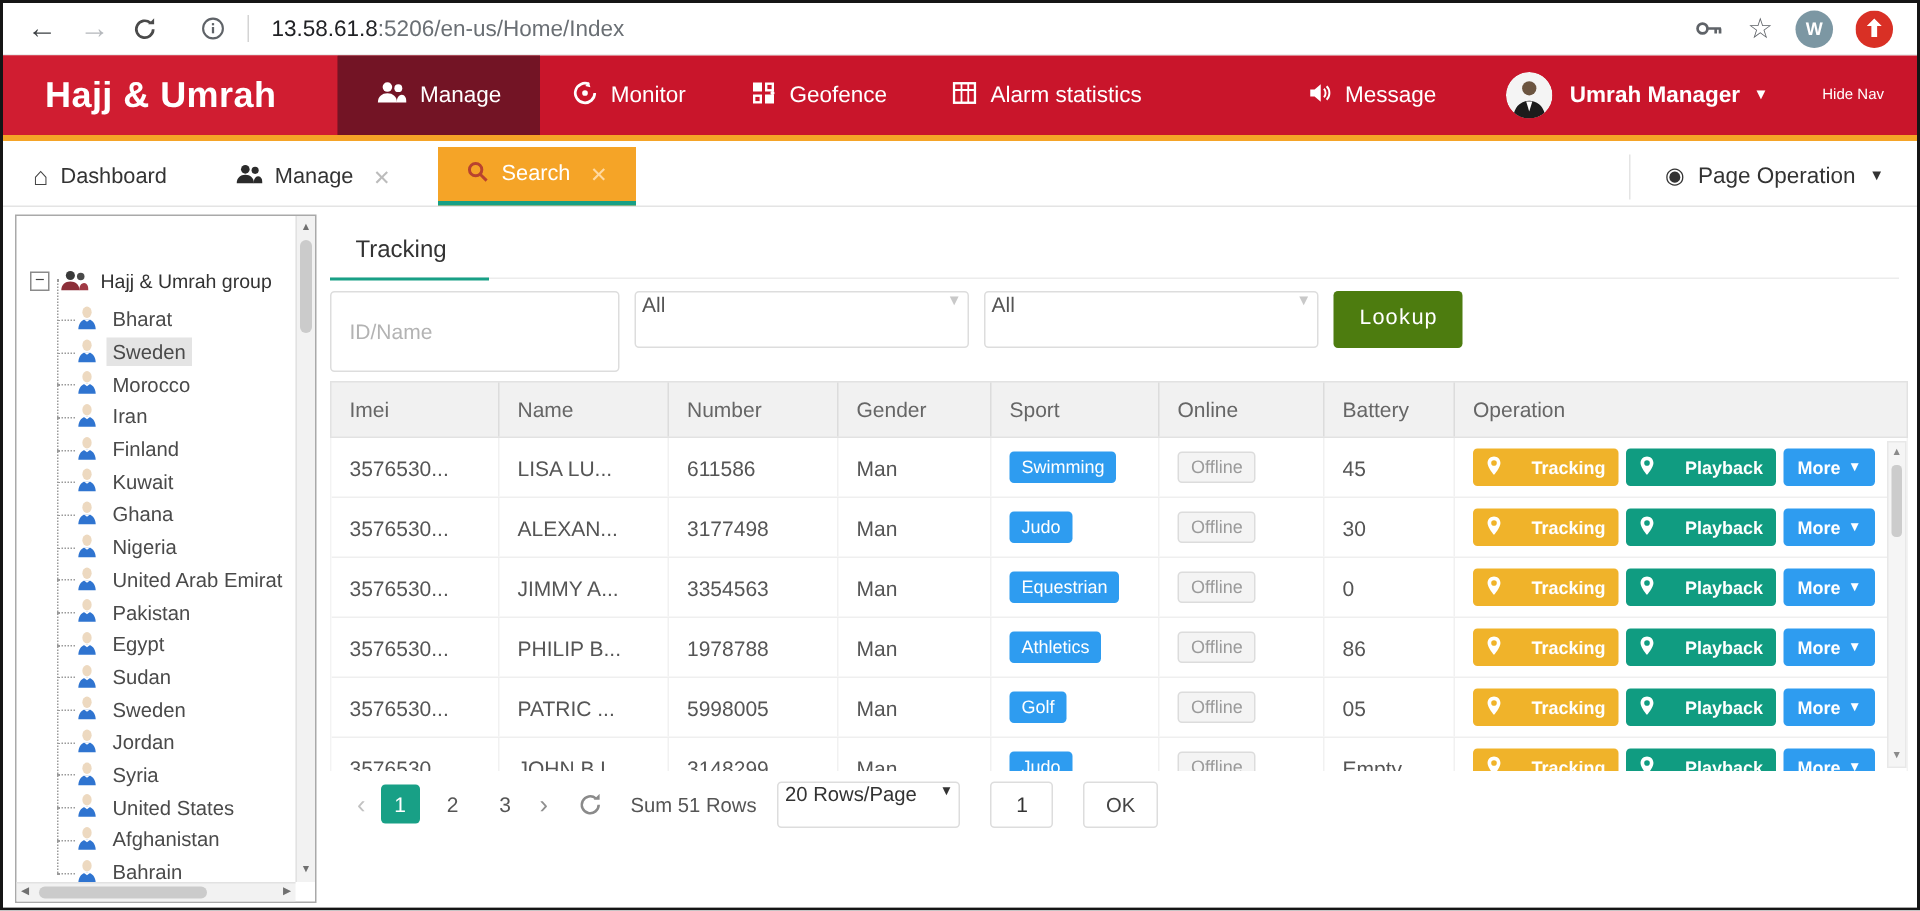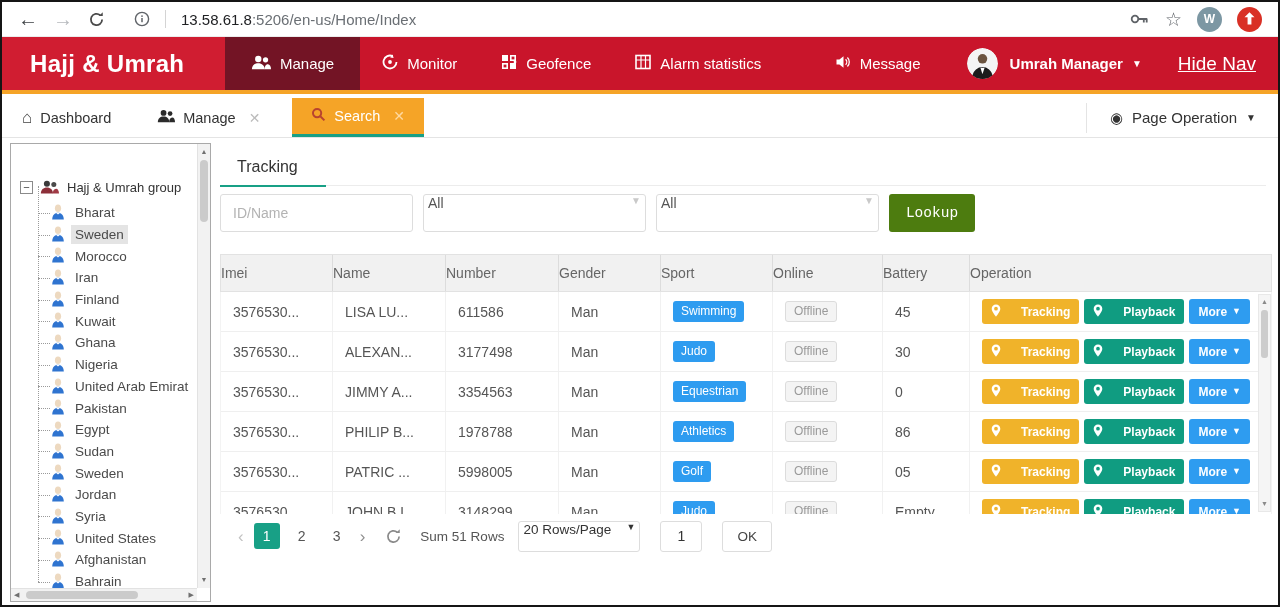--- a/index.html
+++ b/index.html
@@ -25,21 +25,21 @@
           display:flex;align-items:stretch;box-sizing:border-box;}
   .brand{width:223px;background:#d01d31;color:#fff;font-size:24px;font-weight:bold;display:flex;align-items:center;
          padding-left:28px;box-sizing:border-box;letter-spacing:.3px;}
   .nav-item{display:flex;align-items:center;gap:9px;padding:0 22px;color:#fff;font-size:15px;cursor:pointer;white-space:nowrap;}
   .nav-item.active{background:#731425;padding:0 26px;}
   .nav-right{margin-left:auto;display:flex;align-items:center;padding-right:22px;color:#fff;}
   .msg{display:flex;align-items:center;gap:9px;font-size:15px;margin-right:46px;cursor:pointer;}
   .avatar{width:31px;height:31px;border-radius:50%;overflow:hidden;margin-right:12px;cursor:pointer;flex:none;}
   .user{display:flex;align-items:center;gap:9px;font-size:15px;font-weight:bold;margin-right:36px;cursor:pointer;}
   .caret{font-size:10px;line-height:1;}
-  .hidenav{font-size:19px;cursor:pointer;text-decoration:underline;}
+  .hidenav{font-size:10px;cursor:pointer;}
 
   
   .tabbar{position:absolute;top:96px;left:0;right:0;height:40px;background:#fff;border-bottom:1px solid #e4e4e4;
           display:flex;align-items:stretch;box-sizing:border-box;}
   .tab{display:flex;align-items:center;gap:8px;padding:0 16px;font-size:14.5px;color:#333;cursor:pointer;white-space:nowrap;}
   .tab-dashboard{margin-left:4px;}
   .tab-manage{margin-left:14px;}
   .home-ico{font-size:17px;color:#444;line-height:1;}
   .tab-close{color:#bcbcbc;font-size:14px;margin-left:5px;line-height:1;}
   .tab-search{background:#f5a427;color:#fff;border-bottom:3px solid #18a086;box-sizing:border-box;margin-left:16px;padding:0 19px;}
@@ -74,32 +74,32 @@
   .hscroll{position:absolute;left:0;right:13px;bottom:0;height:13px;background:#f2f2f2;border-top:1px solid #e2e2e2;box-sizing:border-box;cursor:pointer;}
   .hthumb{position:absolute;left:15px;top:2px;height:8px;width:112px;background:#cbcbcb;border-radius:4px;}
   .hsb-arrow{position:absolute;top:0;font-size:7px;color:#707070;line-height:12px;}
 
   
   .main{position:absolute;left:218px;top:0;right:2px;bottom:0;}
   .subtabs{position:absolute;top:10px;left:0;right:10px;height:38px;border-bottom:1px solid #ececec;box-sizing:border-box;}
   .pilgrims{display:inline-block;padding:10px 28px 9px 17px;font-size:16px;color:#333;border-bottom:2px solid #18a086;cursor:pointer;}
 
   .search-row{position:absolute;top:56px;left:0;height:38px;display:flex;gap:10px;}
-  .id-input{width:193px;height:38px;border:1px solid #ddd;border-radius:3px;padding:0 12px;font-size:14px;color:#333;
+  .id-input{width:193px;height:54px;border:1px solid #ddd;border-radius:3px;padding:0 12px;font-size:14px;color:#333;
             box-sizing:border-box;outline:none;font-family:inherit;}
   .id-input::placeholder{color:#b3b3b3;}
   .select{width:223px;height:38px;border:1px solid #ddd;border-radius:3px;display:flex;align-items:flex-start;justify-content:space-between;
           padding:0 4px;font-size:14px;color:#555;box-sizing:border-box;background:#fff;cursor:pointer;}
   .sel-caret{color:#c9c9c9;font-size:10px;}
   .lookup{width:86px;height:38px;background:#4d7c0f;color:#fff;border:none;border-radius:3px;font-size:14.5px;cursor:pointer;font-family:Liberation Mono, monospace;}
 
   
   .table{position:absolute;top:116px;left:0;width:1052px;}
   .thead{display:flex;height:38px;background:#f1f1f1;border:1px solid #e2e2e2;box-sizing:border-box;}
-  .th{display:flex;align-items:center;font-size:14px;color:#666;border-right:1px solid #dcdcdc;box-sizing:border-box;}
+  .th{display:flex;align-items:center;padding-left:12px;font-size:14px;color:#666;border-right:1px solid #dcdcdc;box-sizing:border-box;}
   .th:last-child{border-right:none;}
   .tbody{height:222px;overflow:hidden;border-left:1px solid #f3f3f3;border-right:1px solid #f3f3f3;}
   .trow{display:flex;height:39px;border-bottom:1px solid #efefef;background:#fff;}
   .td{display:flex;align-items:center;padding-left:12px;font-size:14px;color:#555;border-right:1px solid #f1f1f1;
       box-sizing:border-box;overflow:hidden;white-space:nowrap;}
   .c0{width:112px;}.c1{width:113px;}.c2{width:113px;}.c3{width:102px;}.c4{width:112px;}.c5{width:110px;}.c6{width:87px;}
   .c7{flex:1;border-right:none;gap:5px;}
   .badge-sport{background:#2e9cf0;color:#fff;font-size:12px;border-radius:3px;padding:3px 8px;line-height:1.2;}
   .badge-offline{background:#f4f4f4;border:1px solid #dcdcdc;color:#9a9a9a;font-size:12px;border-radius:3px;padding:2px 8px;line-height:1.2;}
   .opbtn{height:25px;border:none;border-radius:3px;color:#fff;font-size:12px;font-weight:bold;display:inline-flex;align-items:center;

